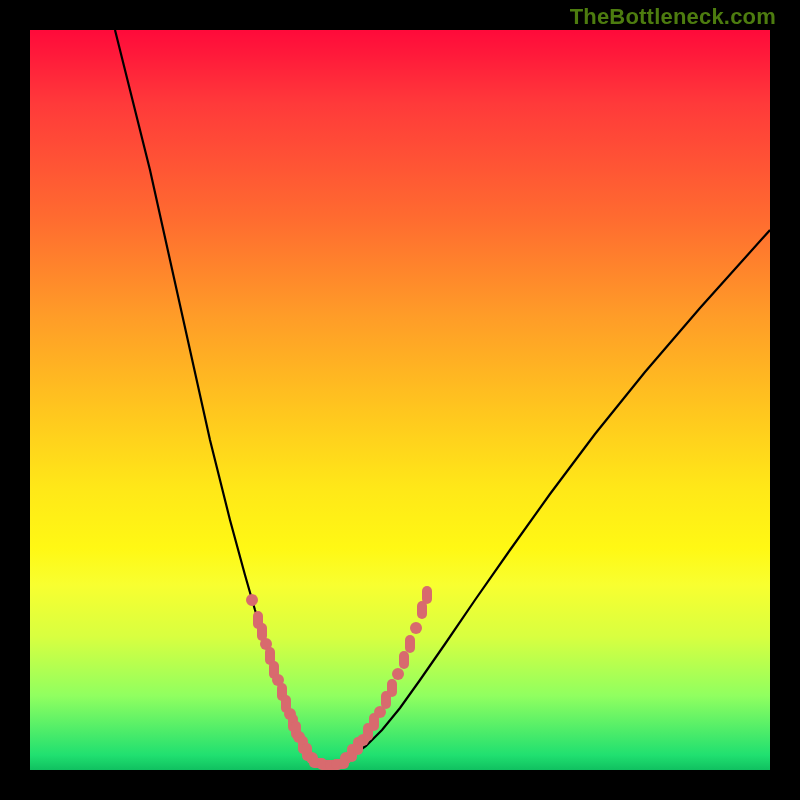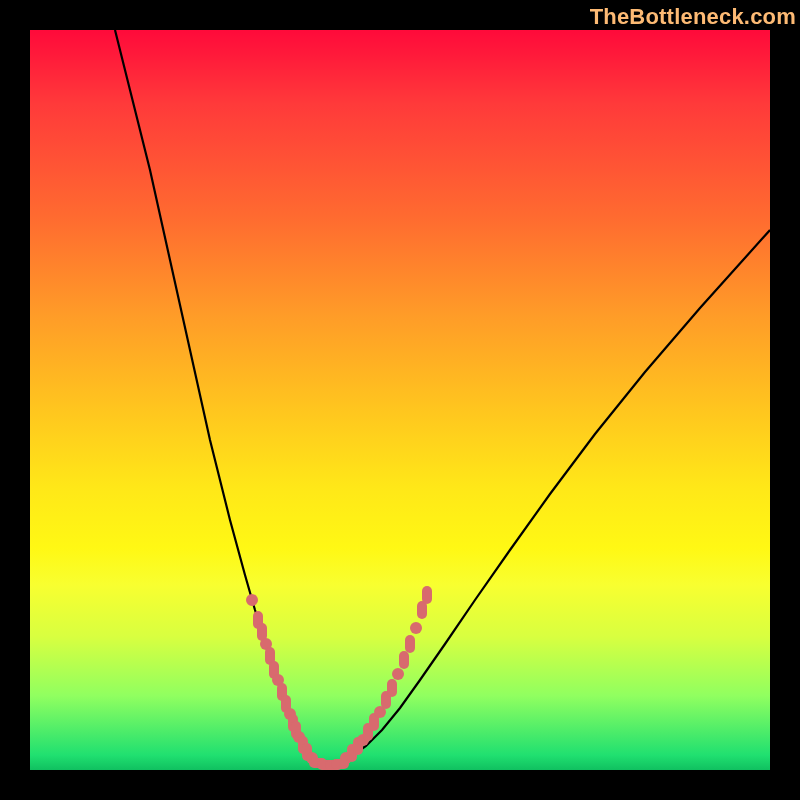--- a/index.html
+++ b/index.html
@@ -14,21 +14,21 @@
       #ffc81e 52%,
       #ffe818 62%,
       #fff814 70%,
       #f8ff30 75%,
       #d8ff40 82%,
       #90ff60 90%,
       #20e070 98%,
       #10c060 100%);
   }
   .watermark{
-    position:absolute;right:4px;top:4px;color:#fdba74;
+    position:absolute;right:24px;top:4px;color:#4d7c0f;
     font:bold 22px Arial,Helvetica,sans-serif;letter-spacing:.2px;
   }
   svg.curve{position:absolute;left:0;top:0;width:740px;height:740px;}
   .dots circle, .dots rect{fill:#d86a6e;}
 </style>
 </head>
 <body>
 <div class="outer">
   <div class="plot">
     <svg class="curve" viewBox="0 0 740 740">

